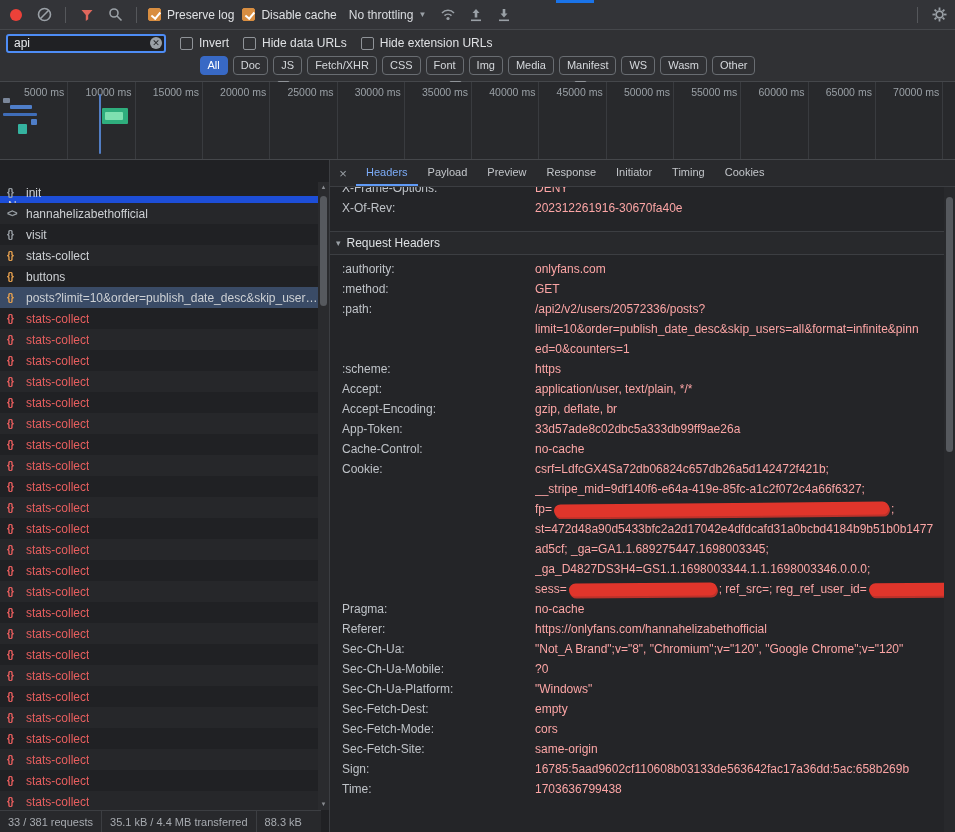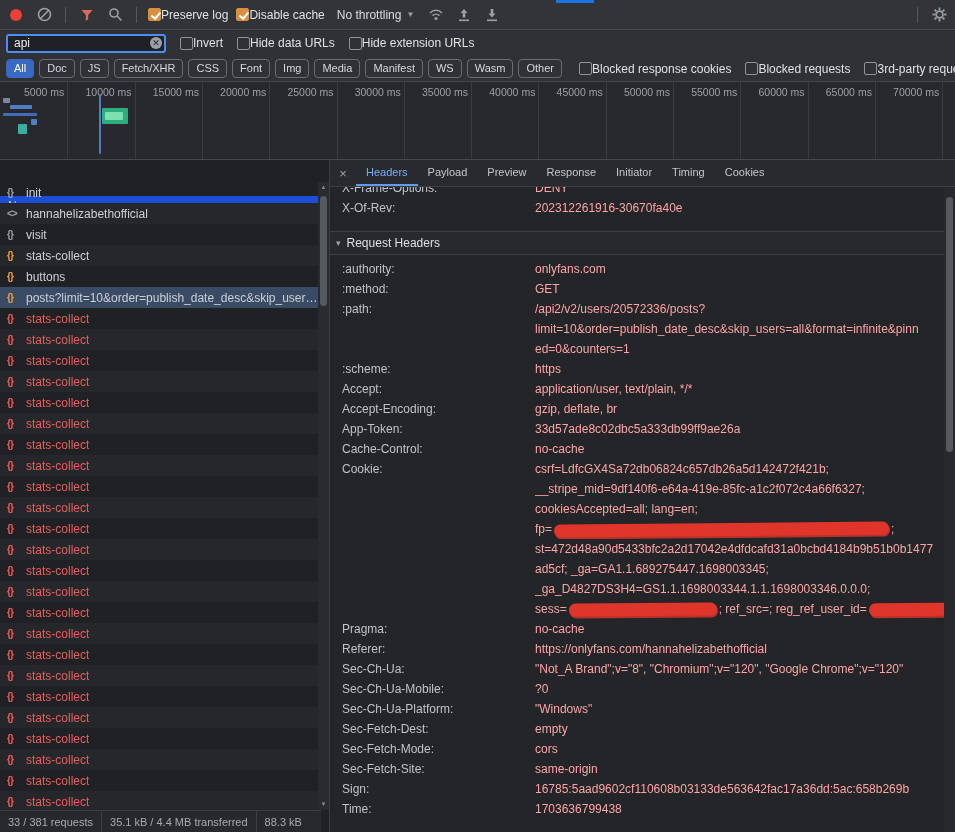--- a/index.html
+++ b/index.html
@@ -1,27 +1,27 @@
 <!DOCTYPE html>
 <html><head>
 <meta charset="utf-8">
 <style>
   html,body{margin:0;padding:0;background:#202124;}
   body{width:955px;height:832px;overflow:hidden;font-family:"Liberation Sans","DejaVu Sans",sans-serif;color:#e8eaed;-webkit-user-select:none;}
   .devtools{position:relative;width:955px;height:832px;background:#202124;overflow:hidden;font-size:12px;}
   .toolbar{display:flex;align-items:center;box-sizing:border-box;}
   .toolbar-main{height:30px;background:#333438;border-bottom:1px solid #45474b;padding:0 6px;gap:8px;}
   .toolbar-filter{height:26px;background:#303134;padding:0 6px;gap:14px;}
-  .toolbar-types{height:26px;background:#303134;border-bottom:1px solid #45474b;padding:0 6px;gap:5px;}
+  .toolbar-types{height:26px;background:#303134;border-bottom:1px solid #45474b;padding:0 6px;gap:5px;flex-direction:column;}
   .tb-divider{width:1px;height:16px;background:#55575b;margin:0 3px;flex:none;}
   .tb-icon{width:20px;height:20px;display:flex;align-items:center;justify-content:center;color:#9aa0a6;flex:none;}
   .record-dot{width:12px;height:12px;border-radius:50%;background:#ec4139;}
   .funnel{color:#e0675c;}
   .top-strip{position:absolute;top:0;left:556px;width:38px;height:3px;background:#1a73e8;z-index:6;}
-  .cb{display:inline-flex;align-items:center;flex:none;cursor:default;}
+  .cb{display:inline-flex;align-items:center;gap:6px;flex:none;cursor:default;}
   .cb .box{width:13px;height:13px;border:1.5px solid #8f9398;border-radius:2px;box-sizing:border-box;position:relative;flex:none;}
   .cb.checked .box{background:#d98e41;border-color:#d98e41;}
   .cb.checked .box::after{content:"";position:absolute;left:3.5px;top:0.5px;width:3.5px;height:7px;border:solid #fff;border-width:0 2px 2px 0;transform:rotate(40deg);}
   .cb-label{font-size:12px;color:#dfe1e4;white-space:nowrap;}
   .throttle{display:flex;align-items:center;gap:5px;color:#dadce0;padding:0 4px;}
   .caret{font-size:8px;color:#9aa0a6;}
   .flex-spacer{flex:1;}
   .filter-box{position:relative;width:160px;height:19px;flex:none;}
   input.filter-input{width:100%;height:100%;box-sizing:border-box;background:#202124;border:2px solid #4e8df6;border-radius:3px;color:#e8eaed;font-size:12px;padding:0 18px 0 6px;font-family:inherit;outline:none;}
   .clear-x{position:absolute;right:4px;top:3.5px;width:12px;height:12px;border-radius:50%;background:#9aa0a6;color:#26272a;font-size:9px;line-height:12px;text-align:center;}
@@ -422,21 +422,20 @@
               <div class="hdr-name">Cache-Control:</div>
               <div class="hdr-val">
                 <div class="hdr-line">no-cache</div>
               </div>
             </div>
             <div class="hdr-row">
               <div class="hdr-name">Cookie:</div>
               <div class="hdr-val">
                 <div class="hdr-line">csrf=LdfcGX4Sa72db06824c657db26a5d142472f421b;</div>
                 <div class="hdr-line">__stripe_mid=9df140f6-e64a-419e-85fc-a1c2f072c4a66f6327;</div>
-                <div class="hdr-line">cookiesAccepted=all; lang=en;</div>
                 <div class="hdr-line"><span>fp=</span><span class="redact" style="width: 335px;"></span><span>;</span></div>
                 <div class="hdr-line">st=472d48a90d5433bfc2a2d17042e4dfdcafd31a0bcbd4184b9b51b0b1477</div>
                 <div class="hdr-line">ad5cf; _ga=GA1.1.689275447.1698003345;</div>
                 <div class="hdr-line">_ga_D4827DS3H4=GS1.1.1698003344.1.1.1698003346.0.0.0;</div>
                 <div class="hdr-line"><span>sess=</span><span class="redact" style="width: 148px;"></span><span>; ref_src=; reg_ref_user_id=</span><span class="redact" style="width: 88px;"></span></div>
               </div>
             </div>
             <div class="hdr-row">
               <div class="hdr-name">Pragma:</div>
               <div class="hdr-val">

